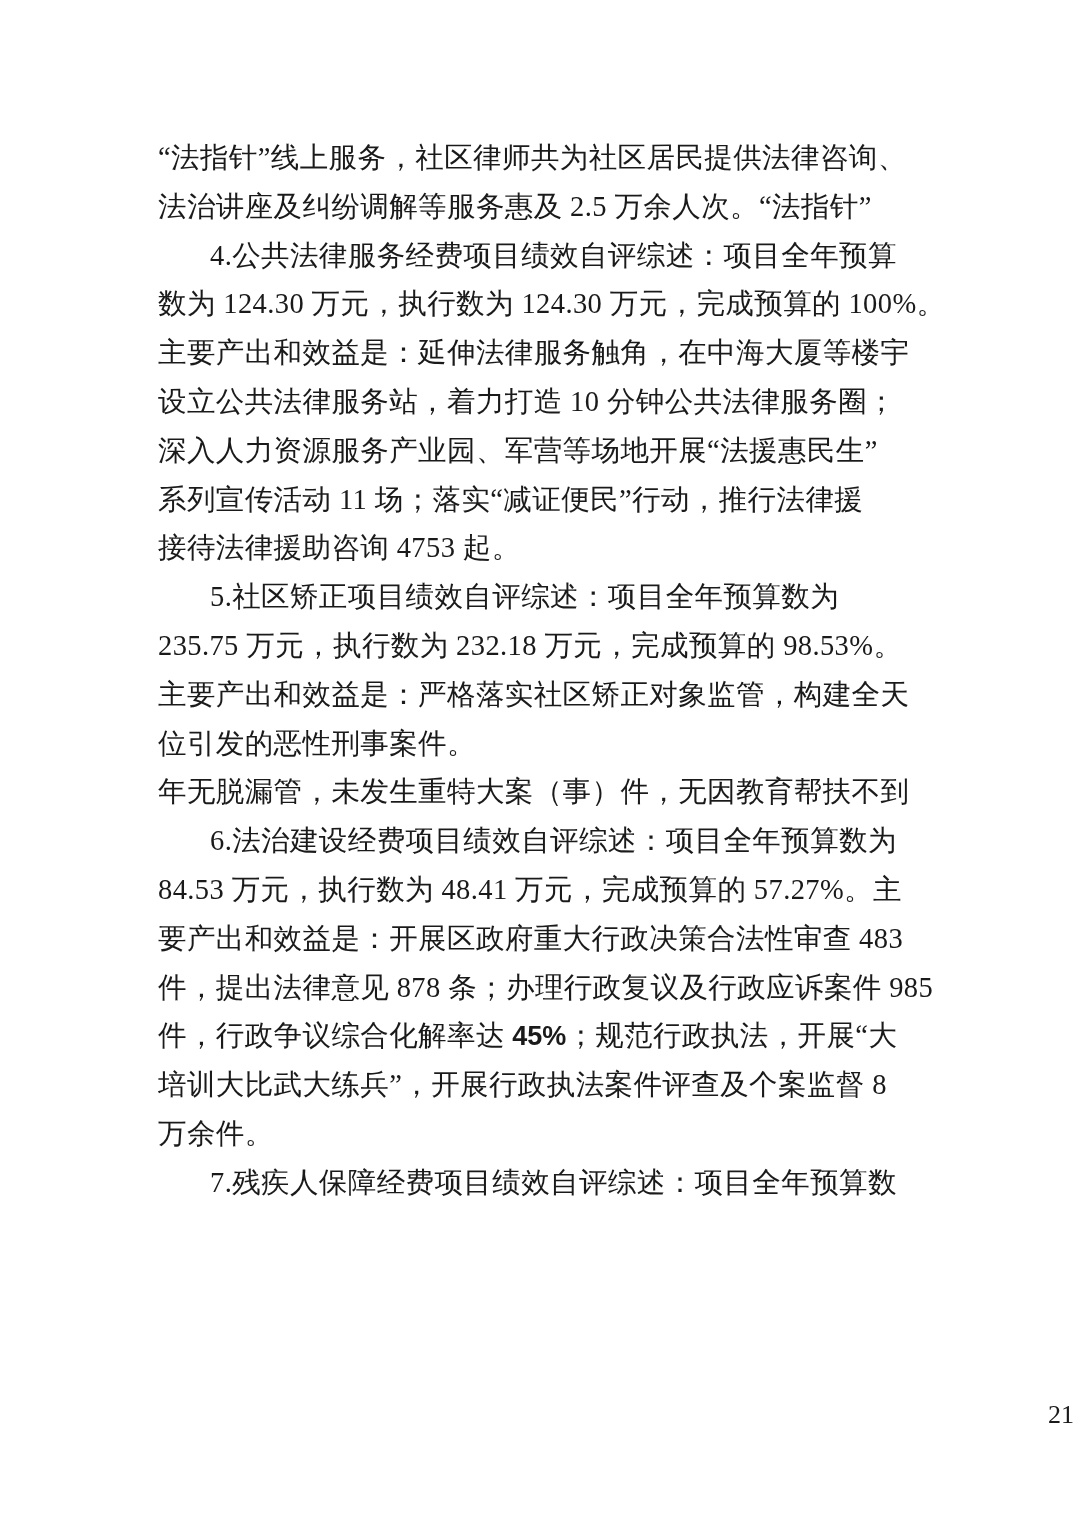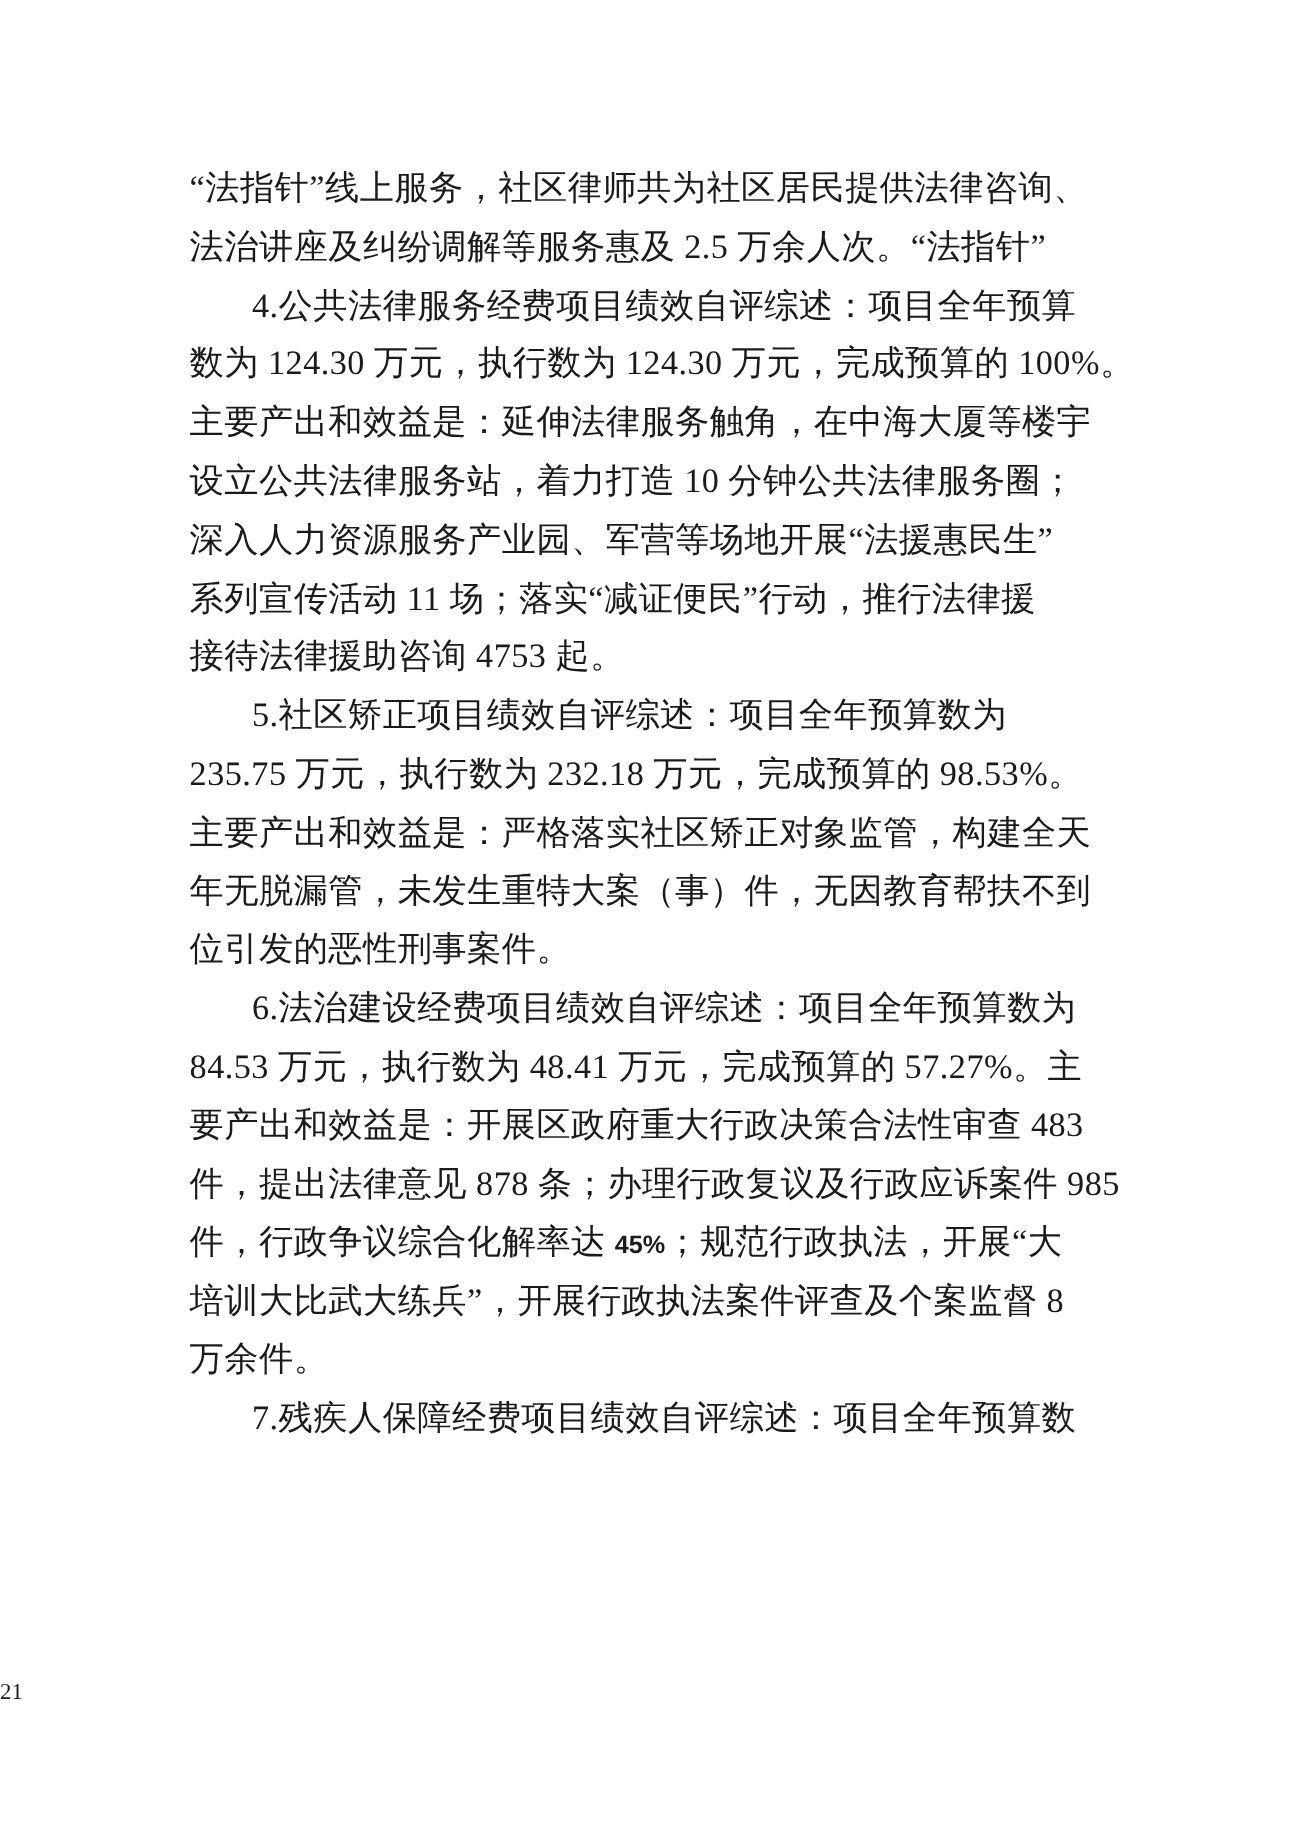--- a/index.html
+++ b/index.html
@@ -27,51 +27,51 @@
     font-size: 28.5px;
     letter-spacing: 0.4px;
     white-space: nowrap;
   }
   .indent {
     padding-left: 52px;
   }
   .alt-num {
     font-family: "Liberation Sans", "DejaVu Sans", sans-serif;
     font-weight: 600;
-    font-size: 21px;
+    font-size: 27px;
     letter-spacing: 0;
   }
   .page-footer {
     position: absolute;
     left: 0;
     top: 1400px;
     width: 1074px;
-    text-align: left;
-    font-size: 19px;
+    text-align: right;
+    font-size: 26px;
     color: #1a1a1a;
   }
 </style>
 </head>
 <body>
 
 <main class="doc-body">
   <div class="line">“法指针”线上服务，社区律师共为社区居民提供法律咨询、</div>
   <div class="line">法治讲座及纠纷调解等服务惠及 2.5 万余人次。“法指针”</div>
   <div class="line indent">4.公共法律服务经费项目绩效自评综述：项目全年预算</div>
   <div class="line">数为 124.30 万元，执行数为 124.30 万元，完成预算的 100%。</div>
   <div class="line">主要产出和效益是：延伸法律服务触角，在中海大厦等楼宇</div>
   <div class="line">设立公共法律服务站，着力打造 10 分钟公共法律服务圈；</div>
   <div class="line">深入人力资源服务产业园、军营等场地开展“法援惠民生”</div>
   <div class="line">系列宣传活动 11 场；落实“减证便民”行动，推行法律援</div>
   <div class="line">接待法律援助咨询 4753 起。</div>
   <div class="line indent">5.社区矫正项目绩效自评综述：项目全年预算数为</div>
   <div class="line">235.75 万元，执行数为 232.18 万元，完成预算的 98.53%。</div>
   <div class="line">主要产出和效益是：严格落实社区矫正对象监管，构建全天</div>
+  <div class="line">位引发的恶性刑事案件。</div>
   <div class="line">年无脱漏管，未发生重特大案（事）件，无因教育帮扶不到</div>
-  <div class="line">位引发的恶性刑事案件。</div>
   <div class="line indent">6.法治建设经费项目绩效自评综述：项目全年预算数为</div>
   <div class="line">84.53 万元，执行数为 48.41 万元，完成预算的 57.27%。主</div>
   <div class="line">要产出和效益是：开展区政府重大行政决策合法性审查 483</div>
   <div class="line">件，提出法律意见 878 条；办理行政复议及行政应诉案件 985</div>
   <div class="line">
     <span>件，行政争议综合化解率达 </span><span class="alt-num">45%</span><span>；规范行政执法，开展“大</span>
   </div>
   <div class="line">培训大比武大练兵”，开展行政执法案件评查及个案监督 8</div>
   <div class="line">万余件。</div>
   <div class="line indent">7.残疾人保障经费项目绩效自评综述：项目全年预算数</div>

